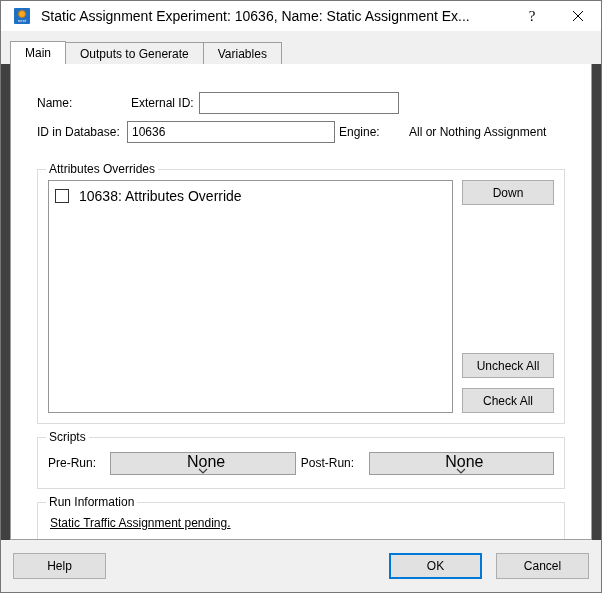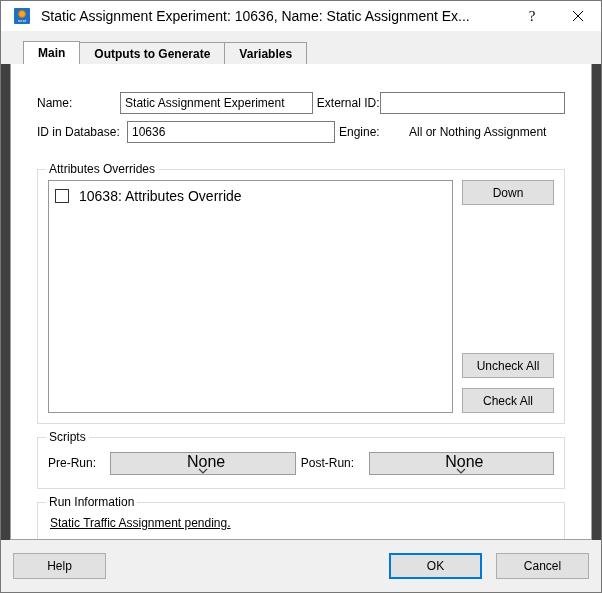--- a/index.html
+++ b/index.html
@@ -86,24 +86,23 @@
   .help-q {
     font-size: 15px;
     color: #000;
     line-height: 1;
     font-family: "Liberation Serif", serif;
   }
 
   
   .tabstrip-wrap {
     flex: 0 0 auto;
-    padding: 10px 9px 0 22px;
+    padding: 10px 9px 0 9px;
     box-sizing: border-box;
     background: #f0f0f0;
-    font-weight: bold;
   }
   .tabstrip {
     display: flex;
     align-items: flex-end;
     height: 23px;
     position: relative;
   }
   .tab {
     height: 22px;
     box-sizing: border-box;
@@ -384,21 +383,20 @@
         <span>Variables</span>
       </div>
     </div>
   </div>
 
   <div class="tabpage">
     <div class="page-inner">
 
       <div class="field-row">
         <div class="lbl lbl-name">Name:</div>
-        <input class="tinput in-name" type="text" value="Static Assignment Experiment" style="">
         <div class="lbl lbl-ext">External ID:</div>
         <input class="tinput in-ext" type="text" value="" style="">
       </div>
 
       <div class="field-row">
         <div class="lbl lbl-idindb">ID in Database:</div>
         <input class="tinput in-id" type="text" value="10636" style="">
         <div class="lbl lbl-engine">Engine:</div>
         <div class="static-val">All or Nothing Assignment</div>
       </div>

